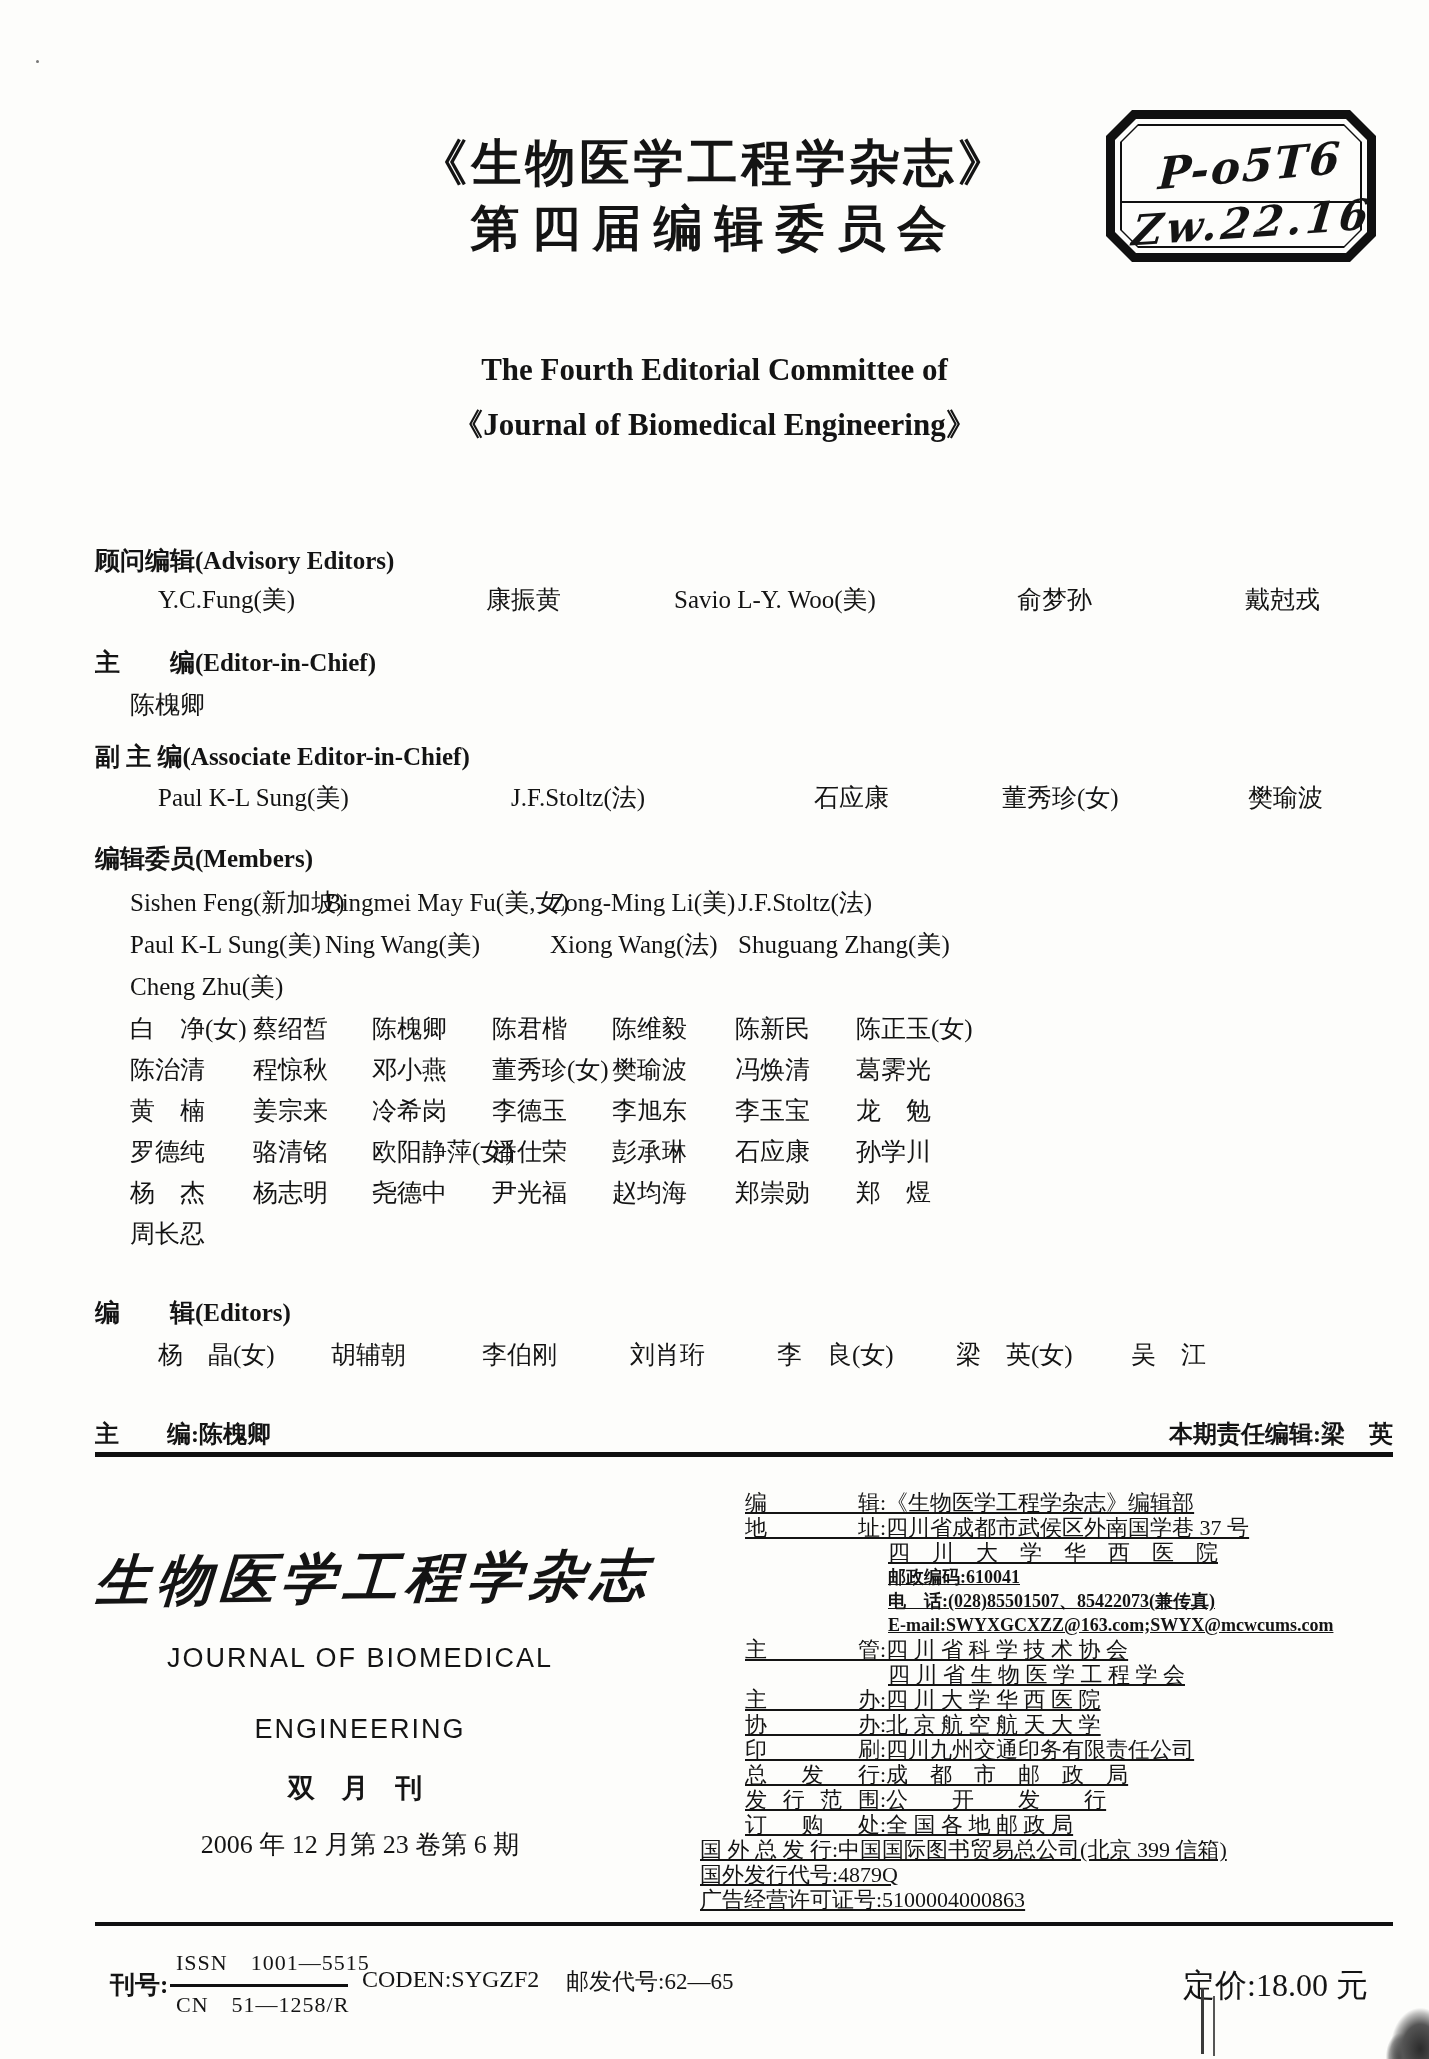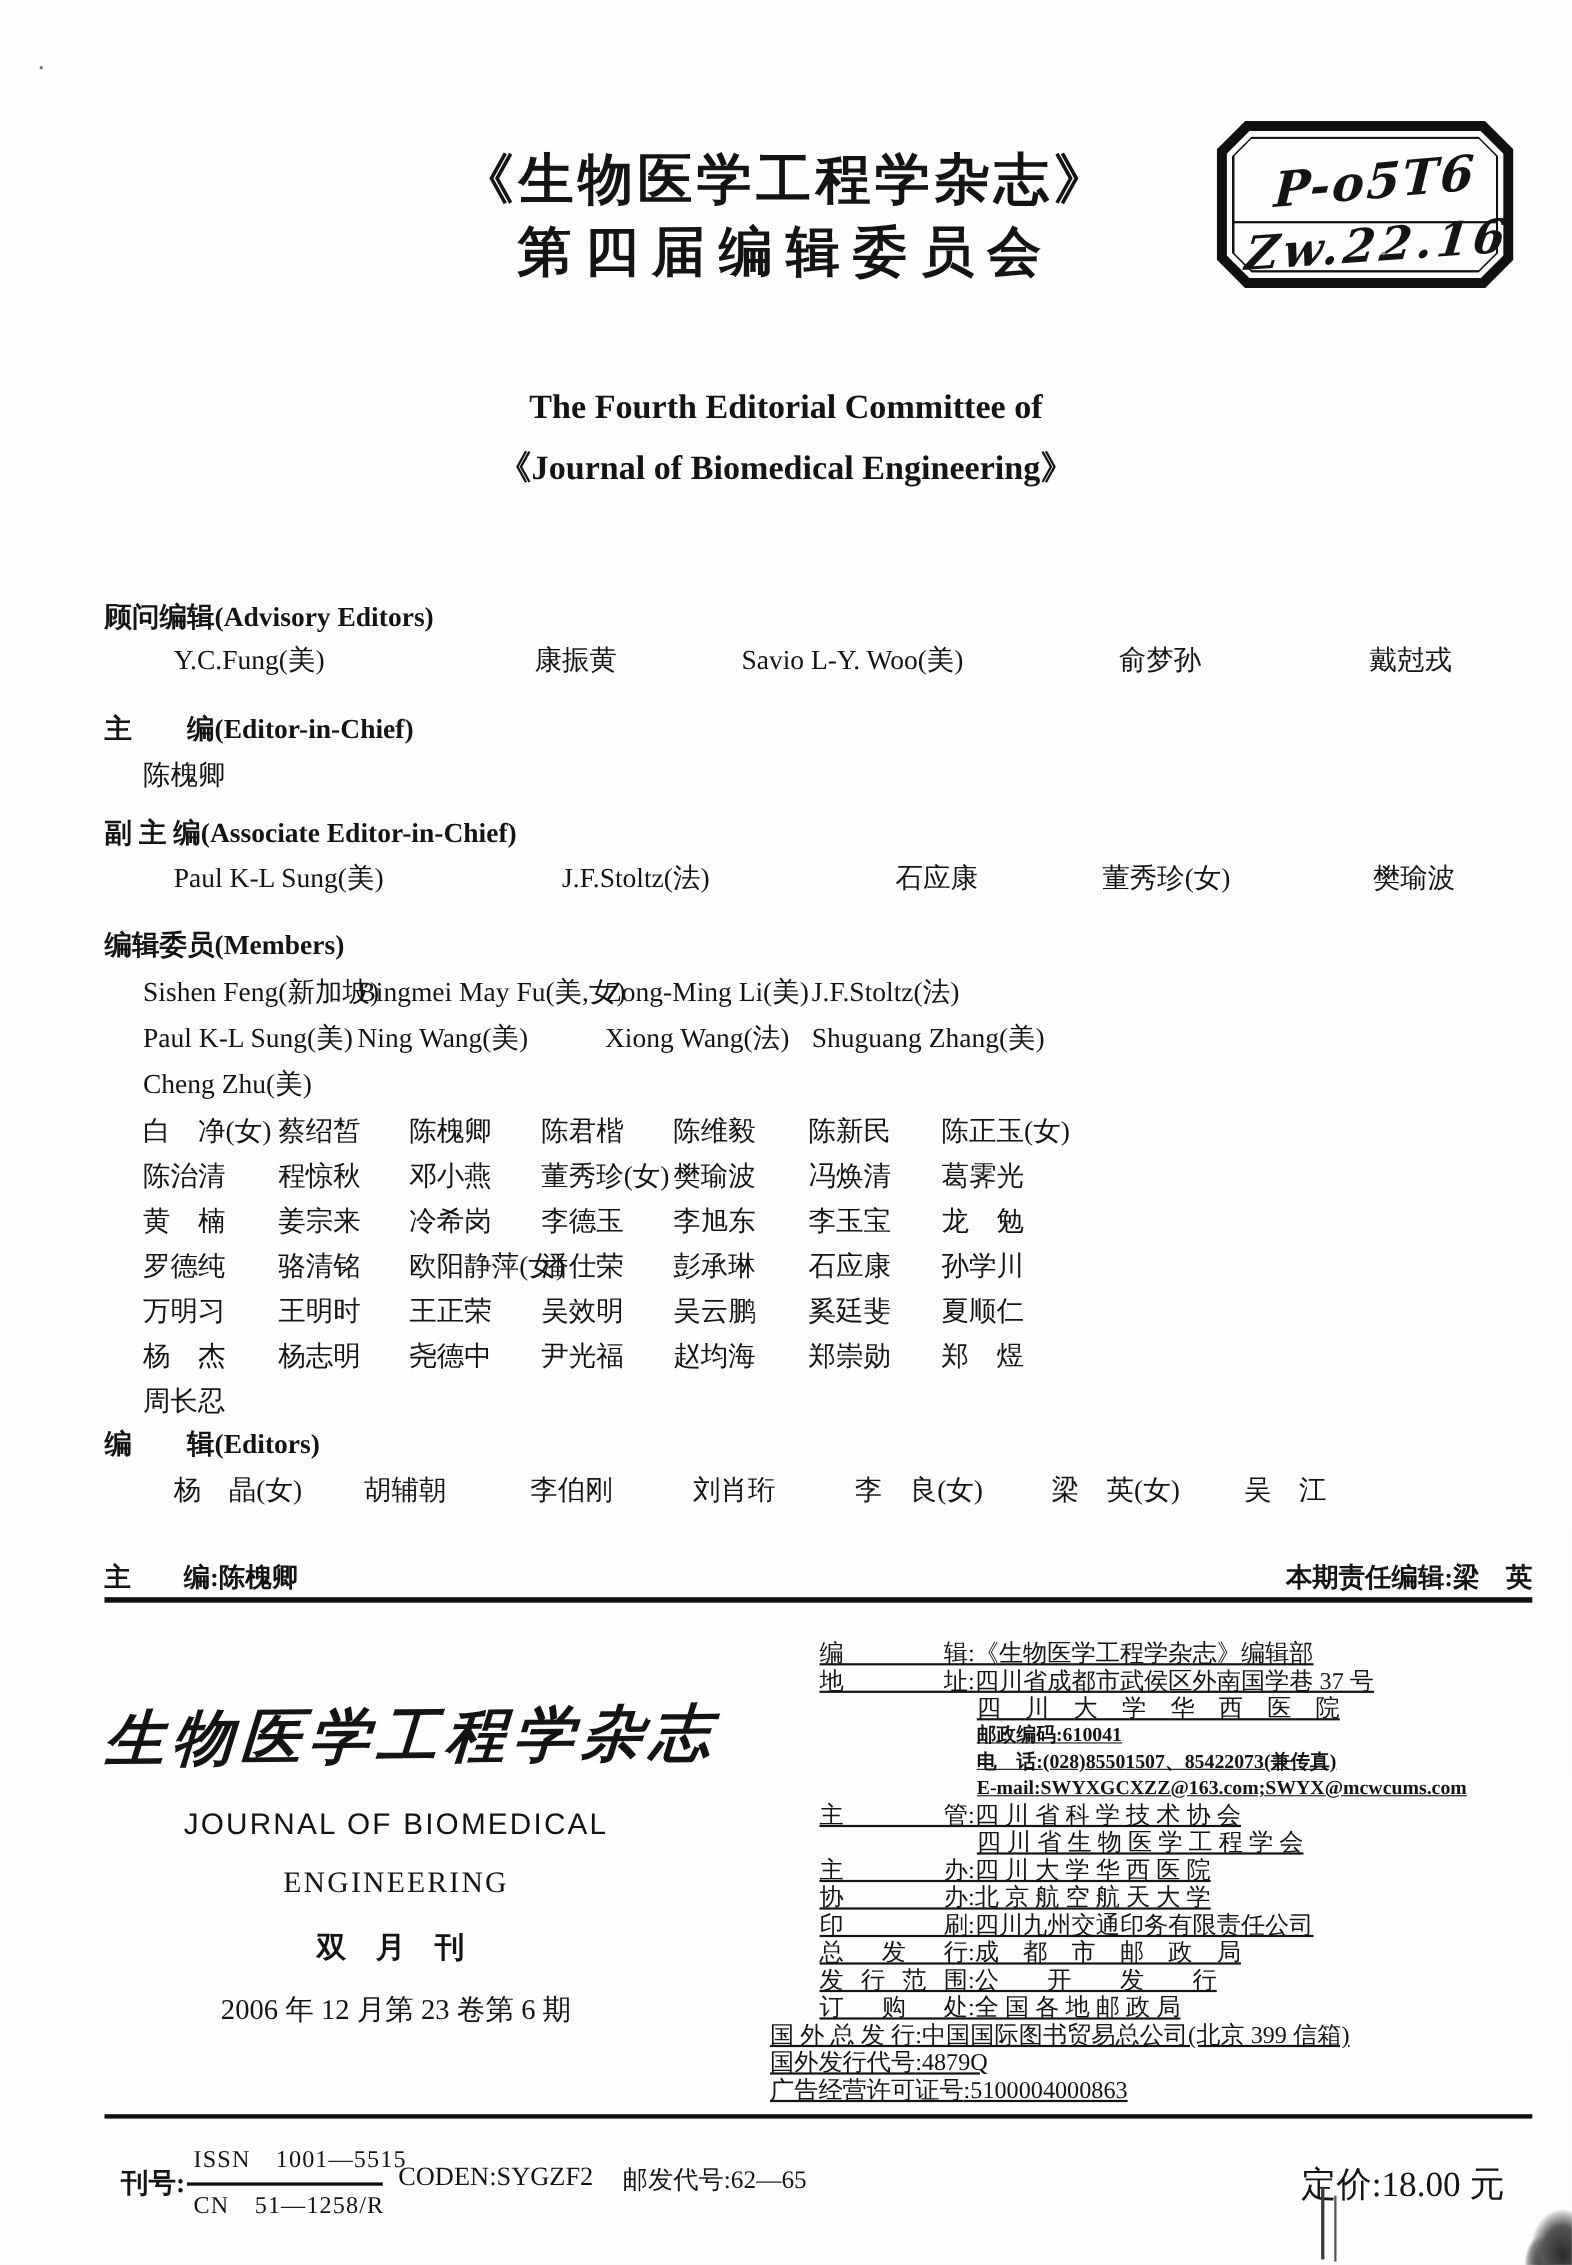--- a/index.html
+++ b/index.html
@@ -66,21 +66,21 @@
   .rule-top{top:1452px;}
   .rule-bottom{top:1922px;height:4px;}
 
   
   .left-col{position:absolute;left:95px;top:1542px;width:530px;text-align:center;}
   .calligraphy{font-size:55px;font-weight:900;font-style:italic;letter-spacing:7px;
                font-family:"DejaVu Serif",serif;transform:rotate(-0.6deg) skewX(-4deg);white-space:nowrap;}
   .founded{margin-top:58px;font-size:26px;font-weight:700;letter-spacing:2px;}
   .en-name{margin-top:27px;font-size:27px;letter-spacing:2px;
            font-family:"Liberation Sans","DejaVu Sans",sans-serif;}
-  .en-name2{margin-top:22px;font-family:Liberation Serif, serif;}
+  .en-name2{margin-top:40px;}
   .frequency{margin-top:25px;font-size:27px;font-weight:700;letter-spacing:10px;}
   .issue{margin-top:21px;font-size:26px;}
 
   
   .imprint{position:absolute;left:700px;top:1490px;width:700px;}
   .imp-row{display:flex;font-size:22px;line-height:25px;padding-left:45px;white-space:nowrap;text-decoration:underline;}
   .imp-label{display:inline-block;flex:none;width:135px;text-align:justify;text-align-last:justify;}
   .imp-value{flex:none;white-space:nowrap;}
   .imp-cont{padding-left:188px;}
   .imp-small{font-size:18px;line-height:24px;font-weight:700;}
@@ -196,29 +196,20 @@
       <div class="cn-row">
         <span>罗德纯</span>
         <span>骆清铭</span>
         <span>欧阳静萍(女)</span>
         <span>潘仕荣</span>
         <span>彭承琳</span>
         <span>石应康</span>
         <span>孙学川</span>
       </div>
       <div class="cn-row">
-        <span>万明习</span>
-        <span>王明时</span>
-        <span>王正荣</span>
-        <span>吴效明</span>
-        <span>吴云鹏</span>
-        <span>奚廷斐</span>
-        <span>夏顺仁</span>
-      </div>
-      <div class="cn-row">
         <span>杨　杰</span>
         <span>杨志明</span>
         <span>尧德中</span>
         <span>尹光福</span>
         <span>赵均海</span>
         <span>郑崇勋</span>
         <span>郑　煜</span>
       </div>
       <div class="cn-row">
         <span>周长忍</span>

